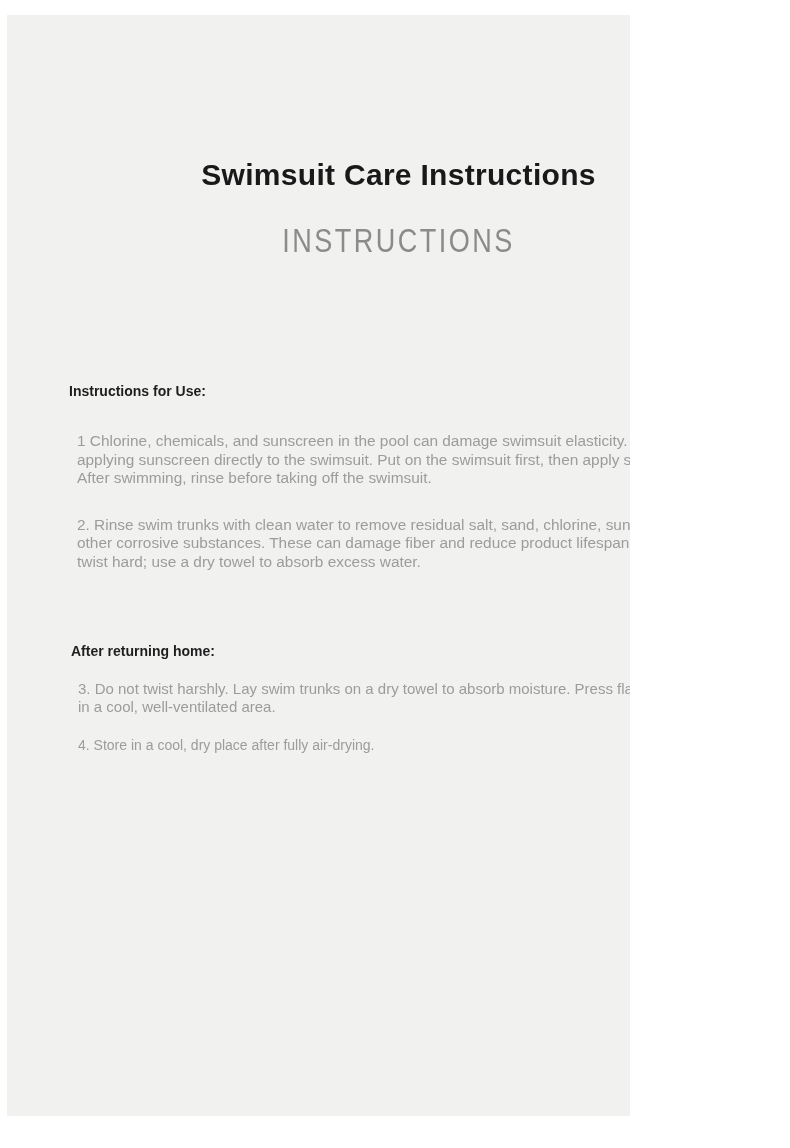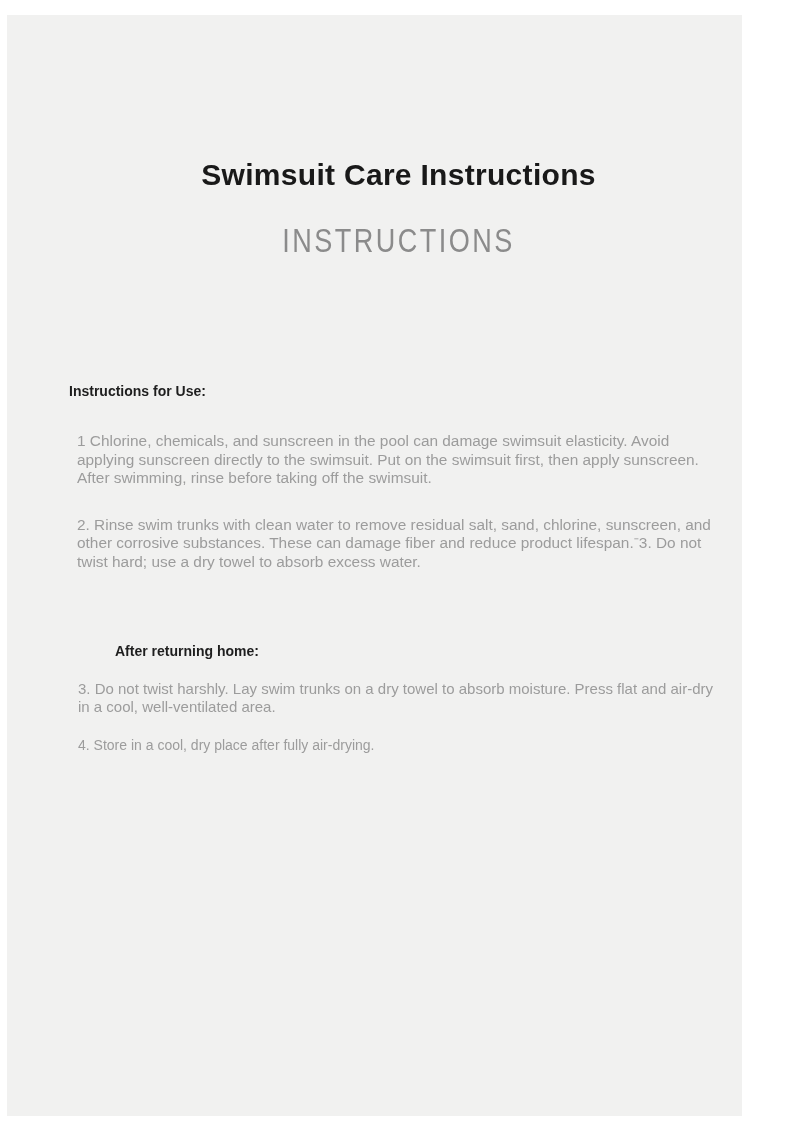--- a/index.html
+++ b/index.html
@@ -3,21 +3,21 @@
 <meta charset="utf-8">
 <style>
   html, body {
     margin: 0;
     padding: 0;
     background: #ffffff;
     font-family: "Liberation Sans", sans-serif;
   }
   .page {
     position: relative;
-    width: 742px;
+    width: 630px;
     height: 1148px;
     background: #ffffff;
     overflow: hidden;
   }
   .panel {
     position: absolute;
     left: 7px;
     top: 15px;
     width: 783px;
     height: 1101px;
@@ -45,21 +45,21 @@
     transform: scaleX(0.82);
   }
   .heading {
     margin: 0;
     font-size: 14px;
     font-weight: 700;
     color: #1e1e1e;
     line-height: 24px;
   }
   .h-use  { margin-top: 118px; }
-  .h-home { margin-top: 67px; padding-left: 2px; margin-left: 44px; }
+  .h-home { margin-top: 67px; padding-left: 2px; }
   .para, .item {
     margin: 8px;
     font-weight: 400;
     color: #9c9c9c;
     white-space: pre-wrap;
   }
   .para {
     font-size: 15.4px;
     line-height: 18.6px;
   }

